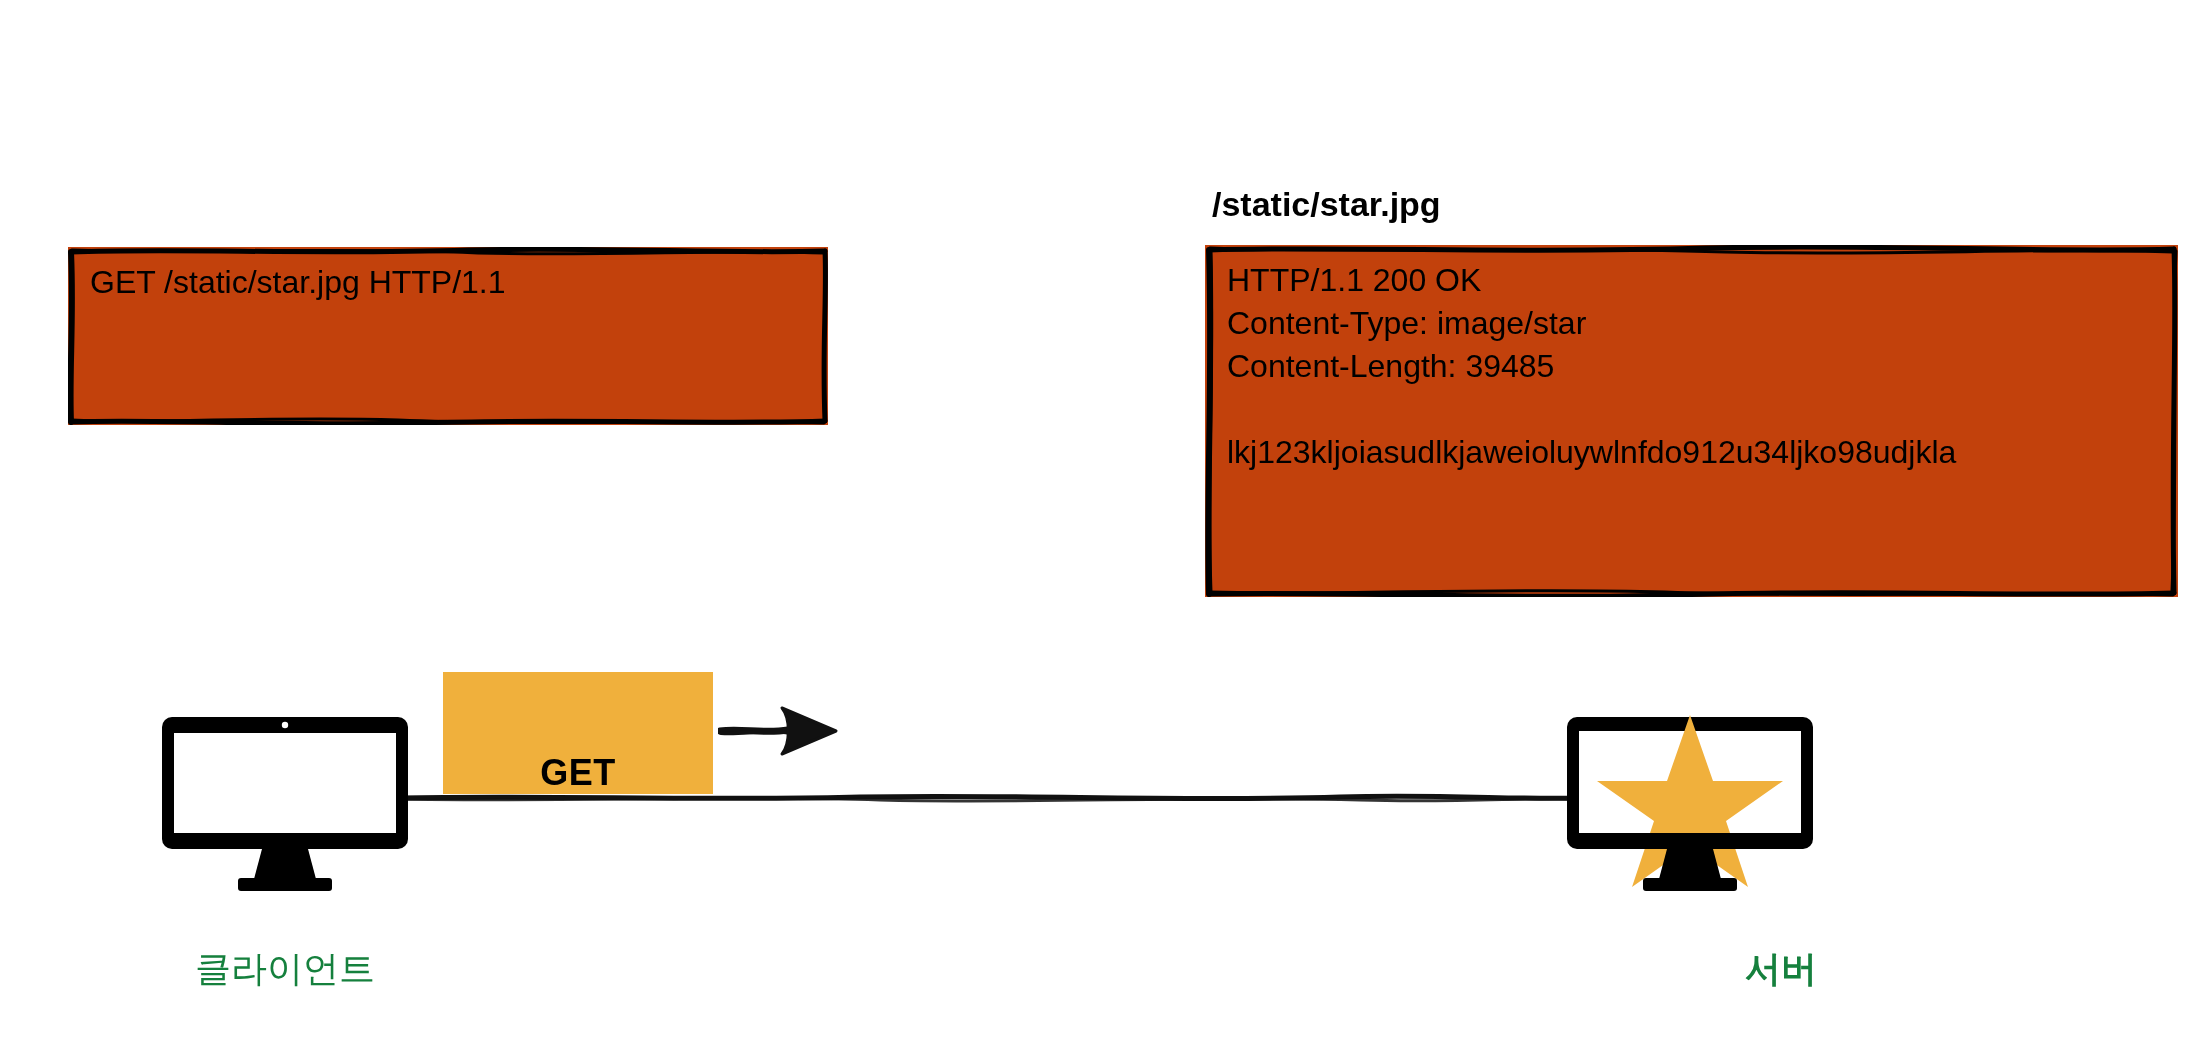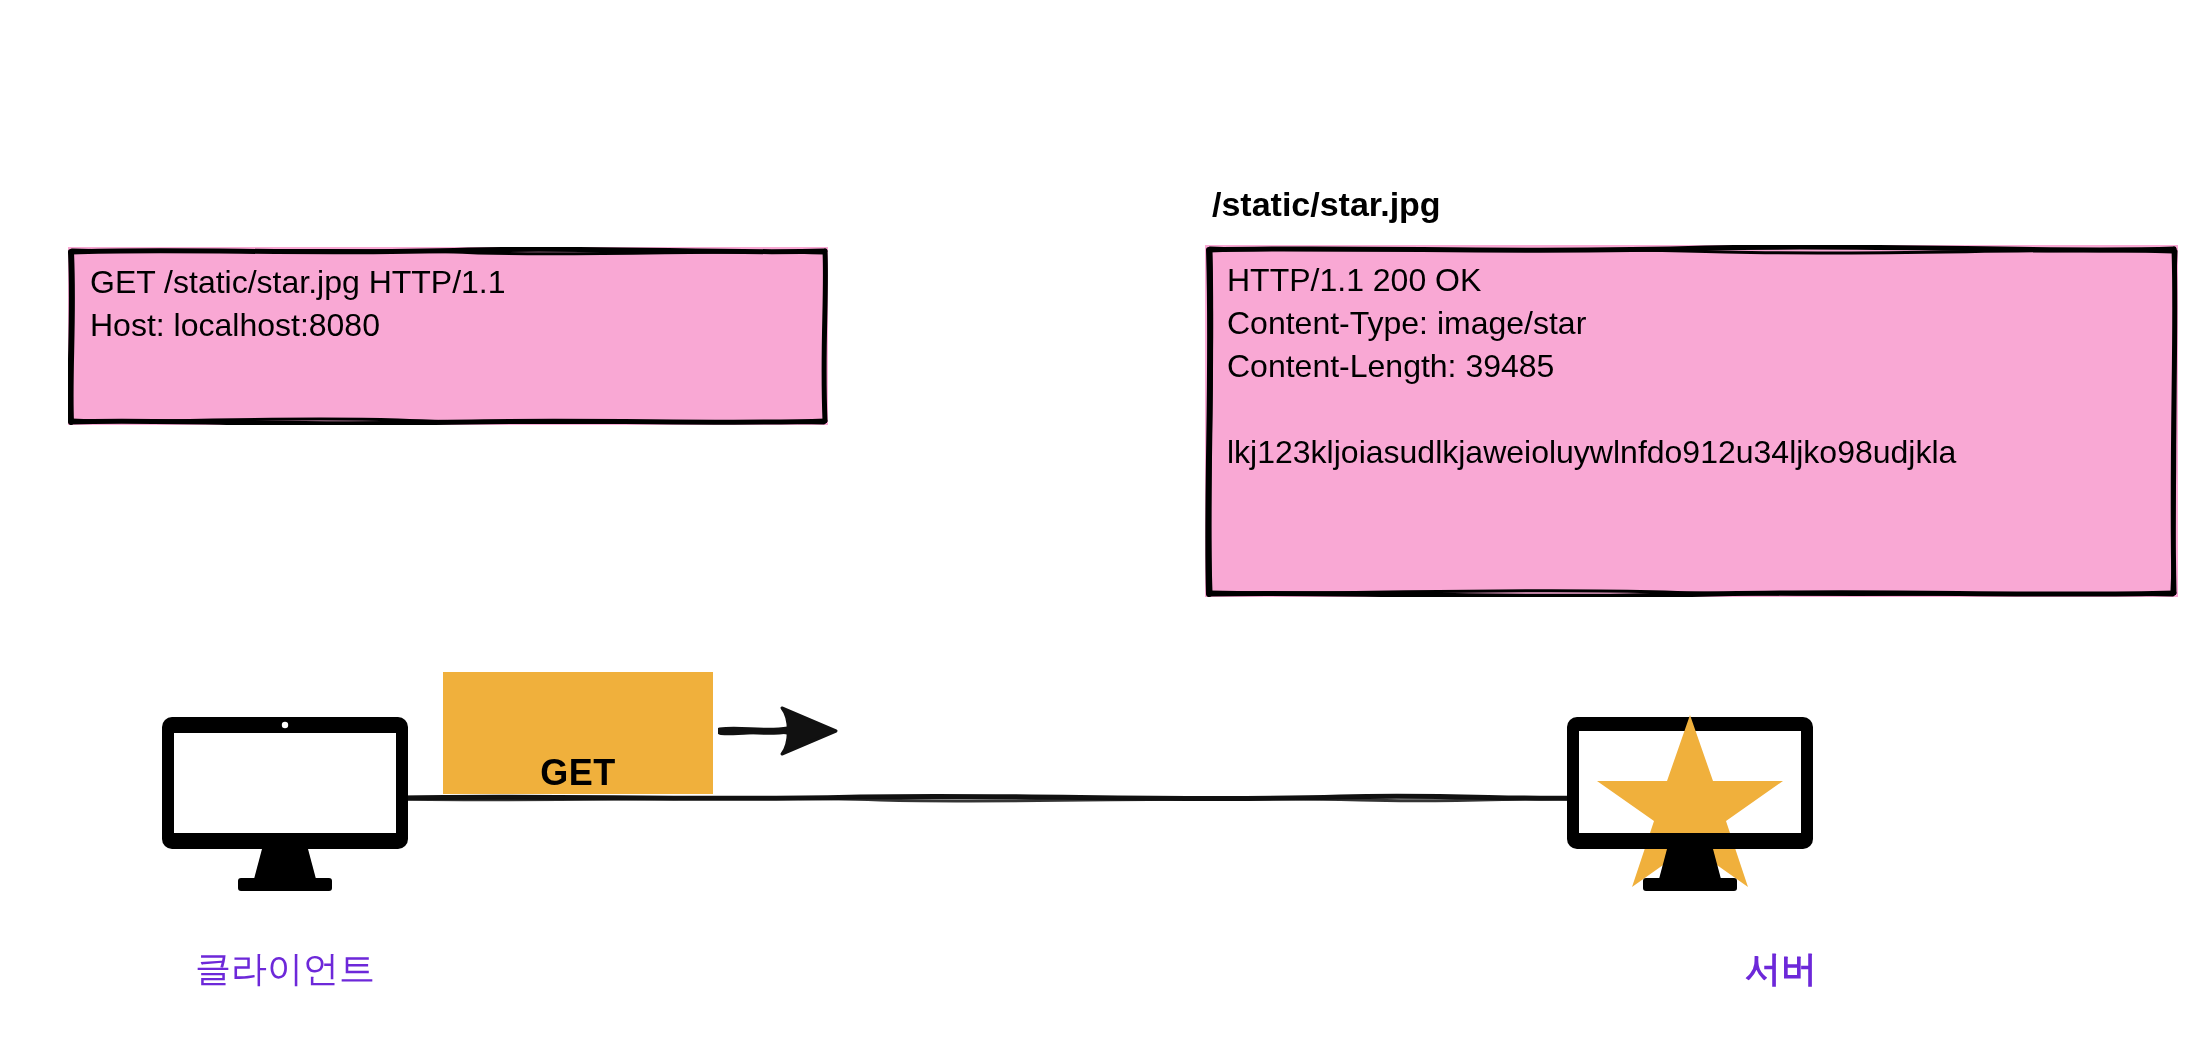--- a/index.html
+++ b/index.html
@@ -29,21 +29,21 @@
     font-weight: 700;
     color: #000000;
     letter-spacing: -1px;
     white-space: nowrap;
   }
 
   
   .sketch-box {
     position: absolute;
     box-sizing: border-box;
-    background: #f9a8d4;
+    background: #c2410c;
     padding-left: 43px;
   }
   .sketch-box > .sketch-border {
     position: absolute;
     inset: 0;
     pointer-events: none;
   }
   .sketch-box > .box-content {
     position: absolute;
     inset: 0;
@@ -123,21 +123,21 @@
   
   .device {
     position: absolute;
   }
   #client-device { left: 160px; top: 715px; width: 250px; height: 185px; }
   #server-device { left: 1565px; top: 715px; width: 250px; height: 185px; }
 
   .device-label {
     position: absolute;
     font-size: 36px;
-    color: #6d28d9;
+    color: #15803d;
     white-space: nowrap;
     text-align: center;
   }
   #client-label { left: 160px; top: 945px; width: 250px; }
   #server-label { left: 1656px; top: 945px; width: 250px; font-weight: bold; }
 </style>
 </head>
 <body>
 
 <div id="stage">
@@ -147,21 +147,20 @@
     <svg class="sketch-border" viewBox="0 0 760 178" preserveAspectRatio="none">
       <path d="M3,5 C110,1 250,8 400,3 C540,0 660,7 757,4" fill="none" stroke="#000" stroke-width="5" stroke-linecap="round"></path>
       <path d="M4,3 C130,7 260,0 410,6 C545,9 665,2 756,6" fill="none" stroke="#000" stroke-width="3" stroke-linecap="round"></path>
       <path d="M757,4 C759,50 754,100 757,174" fill="none" stroke="#000" stroke-width="5" stroke-linecap="round"></path>
       <path d="M757,174 C650,178 500,171 350,176 C210,179 95,172 3,175" fill="none" stroke="#000" stroke-width="5" stroke-linecap="round"></path>
       <path d="M756,176 C630,172 480,179 330,173 C200,169 90,177 4,173" fill="none" stroke="#000" stroke-width="3" stroke-linecap="round"></path>
       <path d="M3,175 C1,125 6,70 3,5" fill="none" stroke="#000" stroke-width="6" stroke-linecap="round"></path>
     </svg>
     <div class="box-content">
       <div class="box-line">GET /static/star.jpg HTTP/1.1</div>
-      <div class="box-line">Host: localhost:8080</div>
     </div>
   </div>
 
   <div id="response-caption">/static/star.jpg</div>
 
   <div id="response-box" class="sketch-box">
     <svg class="sketch-border" viewBox="0 0 973 352" preserveAspectRatio="none">
       <path d="M4,5 C150,1 320,9 500,3 C680,-1 840,8 969,4" fill="none" stroke="#000" stroke-width="5" stroke-linecap="round"></path>
       <path d="M5,3 C170,8 340,1 520,7 C690,11 850,2 968,7" fill="none" stroke="#000" stroke-width="3" stroke-linecap="round"></path>
       <path d="M969,4 C972,90 966,200 969,348" fill="none" stroke="#000" stroke-width="5" stroke-linecap="round"></path>

